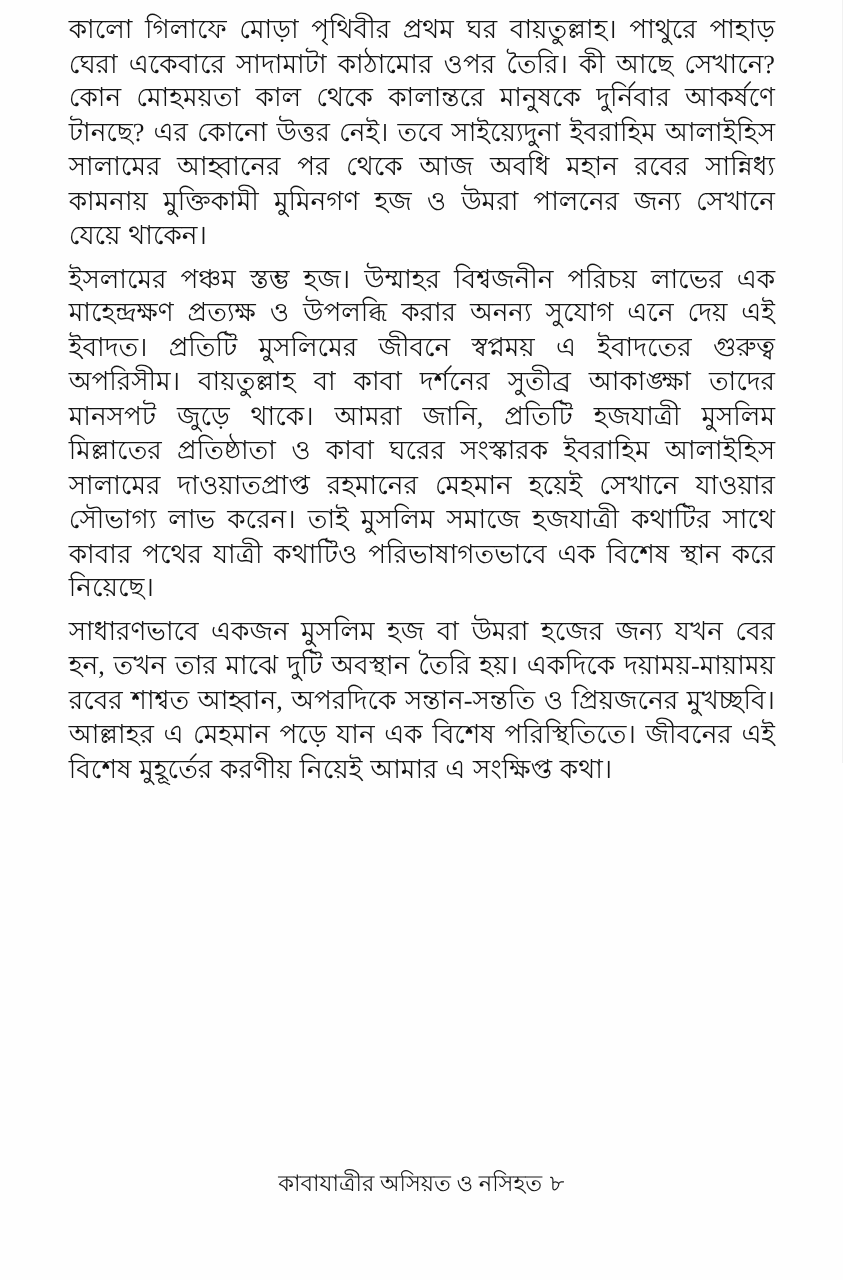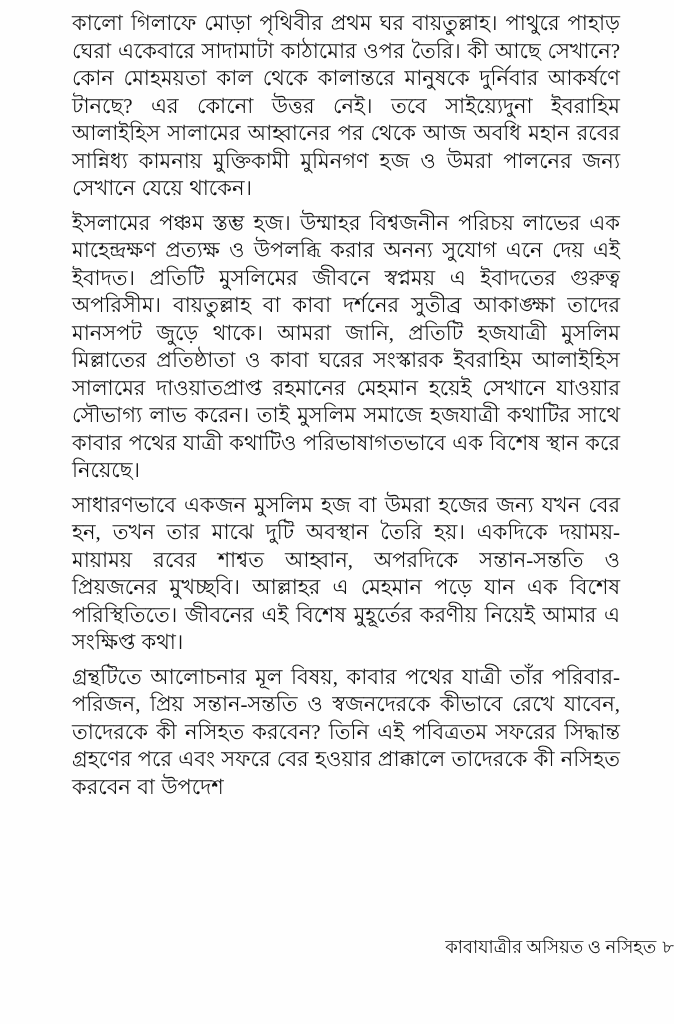--- a/index.html
+++ b/index.html
@@ -24,52 +24,51 @@
     text-align: center;
     font-size: 29px;
     line-height: 1.45;
     font-weight: 700;
     letter-spacing: 0.5px;
   }
   .body-text {
     margin: 10px 54px 0 55px;   
   }
   .para {
-    margin: 0 0 7px 17px;
+    margin: 0 0 7px 0;
     font-size: 21px;
     line-height: 27.5px;
     text-align: justify;
     text-justify: inter-word;
     word-spacing: 1px;
   }
   .page-footer {
     position: absolute;
     top: 934px;
     left: 0;
     width: 100%;
-    text-align: right;
+    text-align: center;
     font-size: 18px;
     line-height: 26px;
     color: #161616;
     white-space: nowrap;
   }
   .page-footer .pgnum {
     padding-left: 6px;
   }
 </style>
 </head>
 <body>
 
 <div class="page">
 
 
   <div class="body-text">
     <p class="para">কালো গিলাফে মোড়া পৃথিবীর প্রথম ঘর বায়তুল্লাহ। পাথুরে পাহাড় ঘেরা একেবারে সাদামাটা কাঠামোর ওপর তৈরি। কী আছে সেখানে? কোন মোহময়তা কাল থেকে কালান্তরে মানুষকে দুর্নিবার আকর্ষণে টানছে? এর কোনো উত্তর নেই। তবে সাইয়্যেদুনা ইবরাহিম আলাইহিস সালামের আহ্বানের পর থেকে আজ অবধি মহান রবের সান্নিধ্য কামনায় মুক্তিকামী মুমিনগণ হজ ও উমরা পালনের জন্য সেখানে যেয়ে থাকেন।</p>
     <p class="para">ইসলামের পঞ্চম স্তম্ভ হজ। উম্মাহর বিশ্বজনীন পরিচয় লাভের এক মাহেন্দ্রক্ষণ প্রত্যক্ষ ও উপলব্ধি করার অনন্য সুযোগ এনে দেয় এই ইবাদত। প্রতিটি মুসলিমের জীবনে স্বপ্নময় এ ইবাদতের গুরুত্ব অপরিসীম। বায়তুল্লাহ বা কাবা দর্শনের সুতীব্র আকাঙ্ক্ষা তাদের মানসপট জুড়ে থাকে। আমরা জানি, প্রতিটি হজযাত্রী মুসলিম মিল্লাতের প্রতিষ্ঠাতা ও কাবা ঘরের সংস্কারক ইবরাহিম আলাইহিস সালামের দাওয়াতপ্রাপ্ত রহমানের মেহমান হয়েই সেখানে যাওয়ার সৌভাগ্য লাভ করেন। তাই মুসলিম সমাজে হজযাত্রী কথাটির সাথে কাবার পথের যাত্রী কথাটিও পরিভাষাগতভাবে এক বিশেষ স্থান করে নিয়েছে।</p>
     <p class="para">সাধারণভাবে একজন মুসলিম হজ বা উমরা হজের জন্য যখন বের হন, তখন তার মাঝে দুটি অবস্থান তৈরি হয়। একদিকে দয়াময়-মায়াময় রবের শাশ্বত আহ্বান, অপরদিকে সন্তান-সন্ততি ও প্রিয়জনের মুখচ্ছবি। আল্লাহর এ মেহমান পড়ে যান এক বিশেষ পরিস্থিতিতে। জীবনের এই বিশেষ মুহূর্তের করণীয় নিয়েই আমার এ সংক্ষিপ্ত কথা।</p>
-    <p class="para">গ্রন্থটিতে আলোচনার মূল বিষয়, কাবার পথের যাত্রী তাঁর পরিবার-পরিজন, প্রিয় সন্তান-সন্ততি ও স্বজনদেরকে কীভাবে রেখে যাবেন, তাদেরকে কী নসিহত করবেন? তিনি এই পবিত্রতম সফরের সিদ্ধান্ত গ্রহণের পরে এবং সফরে বের হওয়ার প্রাক্কালে তাদেরকে কী নসিহত করবেন বা উপদেশ</p>
   </div>
 
   <div class="page-footer">
     <span>কাবাযাত্রীর অসিয়ত ও নসিহত</span><span class="pgnum">৮</span>
   </div>
 
 </div>
 
 </body></html>

